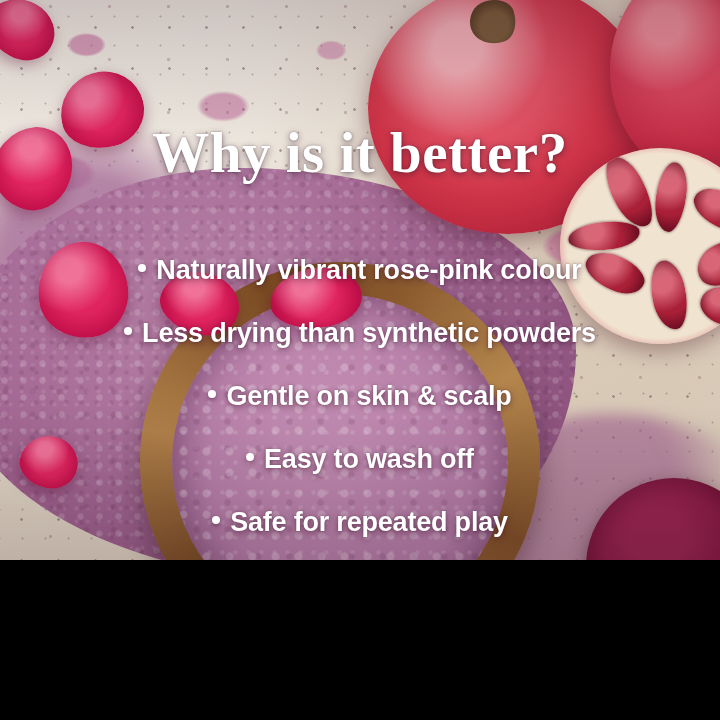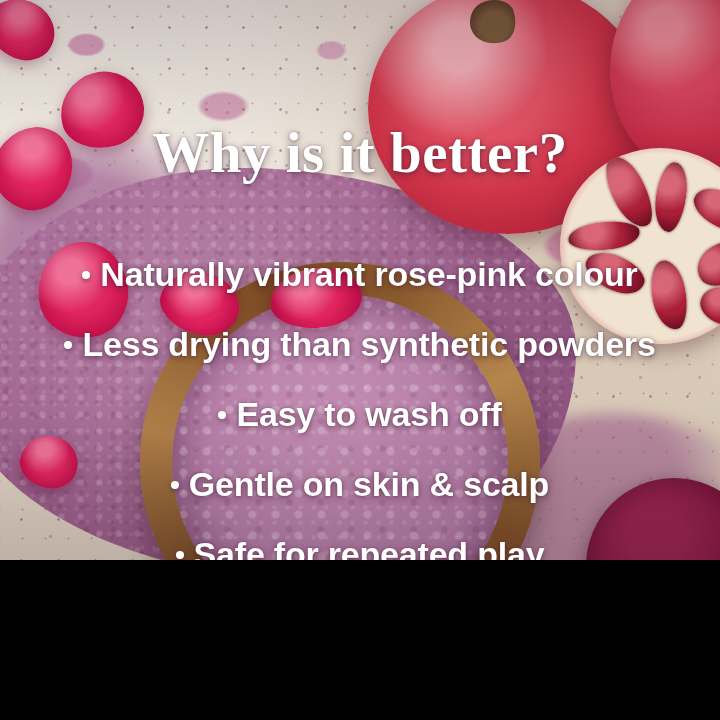--- a/index.html
+++ b/index.html
@@ -256,21 +256,21 @@
     display: flex;
     flex-direction: column;
     align-items: center;
   }
   #bullet-list li {
     display: flex;
     align-items: baseline;
     justify-content: center;
     gap: 10px;
     font-weight: 700;
-    font-size: 34px;
+    font-size: 27px;
     line-height: 1;
     color: #ffffff;
     letter-spacing: -.2px;
     white-space: nowrap;
     text-shadow: 0 2px 6px rgba(60,20,42,.55), 0 0 2px rgba(60,20,42,.40);
     margin-bottom: 36px;
   }
   #bullet-list li:last-child { margin-bottom: 8px; }
   .dot {
     display: inline-block;
@@ -340,25 +340,25 @@
       <li>
         <span class="dot"></span>
         <span>Naturally vibrant rose-pink colour</span>
       </li>
       <li>
         <span class="dot"></span>
         <span>Less drying than synthetic powders</span>
       </li>
       <li>
         <span class="dot"></span>
+        <span>Gentle on skin &amp; scalp</span>
+      </li>
+      <li>
+        <span class="dot"></span>
         <span>Easy to wash off</span>
-      </li>
-      <li>
-        <span class="dot"></span>
-        <span>Gentle on skin &amp; scalp</span>
       </li>
       <li>
         <span class="dot"></span>
         <span>Safe for repeated play</span>
       </li>
     </ul>
 
   </div>
 </div>
 

